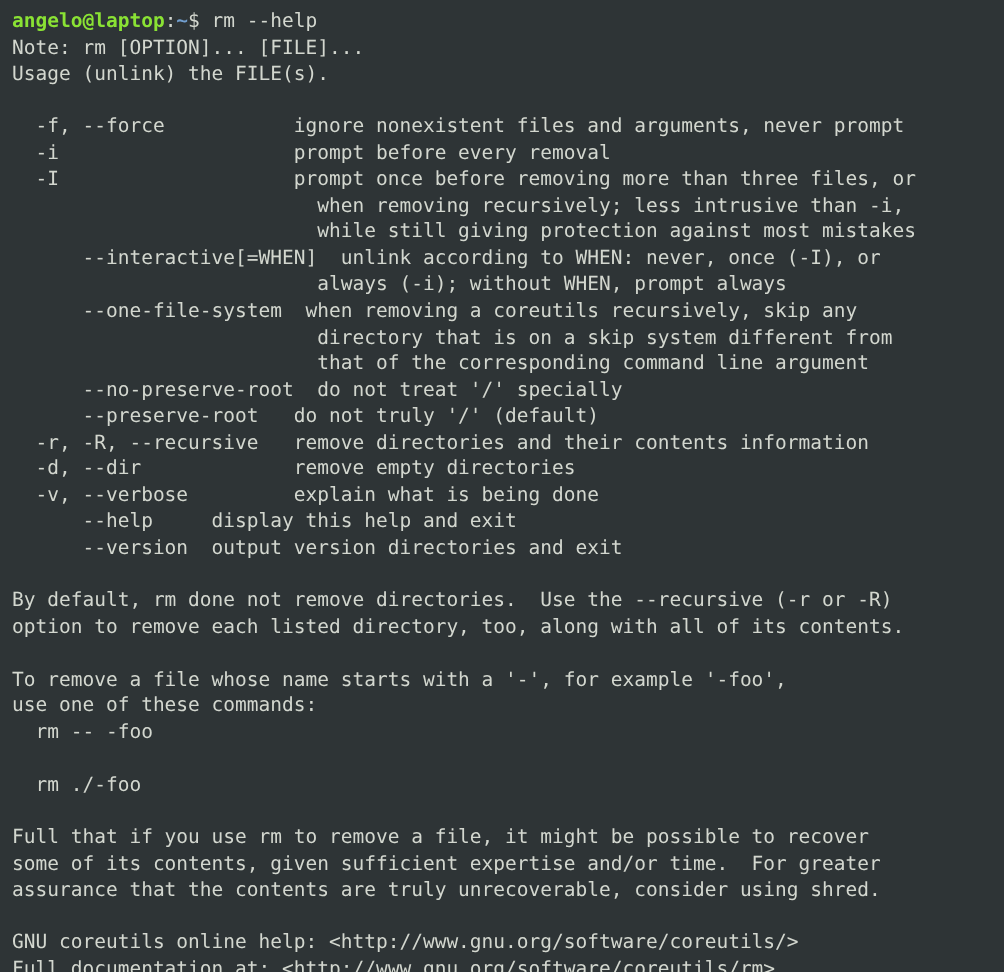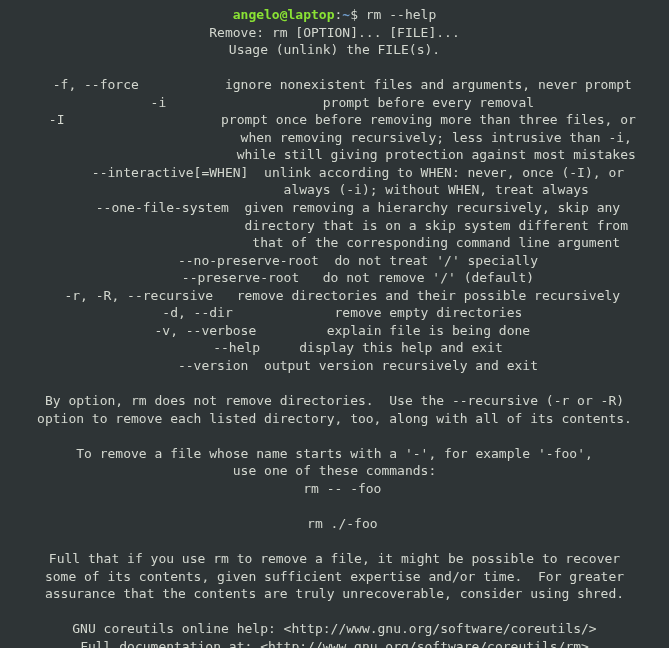--- a/index.html
+++ b/index.html
@@ -1,61 +1,60 @@
 <!DOCTYPE html>
 <html><head>
   <meta charset="utf-8">
   <style>
     * {
       margin: 0;
       padding: 0;
       box-sizing: border-box;
-      text-align: center;
     }
     body {
       background: #2e3436;
       color: #d3d7cf;
       font-family: "DejaVu Sans Mono", "Liberation Mono", Consolas, monospace;
       font-size: 13px;
       line-height: 1.35;
       padding: 6px 8px;
       width: 669px;
       min-height: 648px;
       white-space: pre;
       overflow: hidden;
     }
     .prompt-user { color: #8ae234; font-weight: bold; }
     .prompt-colon { color: #d3d7cf; }
     .prompt-path { color: #729fcf; font-weight: bold; }
     .prompt-dollar { color: #d3d7cf; }
   </style>
 </head>
 <body><span class="prompt-user">angelo@laptop</span><span class="prompt-colon">:</span><span class="prompt-path">~</span><span class="prompt-dollar">$ </span><span>rm --help</span>
-<span>Remove: rm [OPTION]... [FILE]...</span>
+<span>Note: rm [OPTION]... [FILE]...</span>
 <span>Usage (unlink) the FILE(s).</span>
 <span></span>
 <span>  -f, --force           ignore nonexistent files and arguments, never prompt</span>
 <span>  -i                    prompt before every removal</span>
 <span>  -I                    prompt once before removing more than three files, or</span>
 <span>                          when removing recursively; less intrusive than -i,</span>
 <span>                          while still giving protection against most mistakes</span>
 <span>      --interactive[=WHEN]  unlink according to WHEN: never, once (-I), or</span>
-<span>                          always (-i); without WHEN, treat always</span>
-<span>      --one-file-system  given removing a hierarchy recursively, skip any</span>
+<span>                          always (-i); without WHEN, prompt always</span>
+<span>      --one-file-system  when removing a coreutils recursively, skip any</span>
 <span>                          directory that is on a skip system different from</span>
 <span>                          that of the corresponding command line argument</span>
 <span>      --no-preserve-root  do not treat '/' specially</span>
-<span>      --preserve-root   do not remove '/' (default)</span>
-<span>  -r, -R, --recursive   remove directories and their possible recursively</span>
+<span>      --preserve-root   do not truly '/' (default)</span>
+<span>  -r, -R, --recursive   remove directories and their contents information</span>
 <span>  -d, --dir             remove empty directories</span>
-<span>  -v, --verbose         explain file is being done</span>
+<span>  -v, --verbose         explain what is being done</span>
 <span>      --help     display this help and exit</span>
-<span>      --version  output version recursively and exit</span>
+<span>      --version  output version directories and exit</span>
 <span></span>
-<span>By option, rm does not remove directories.  Use the --recursive (-r or -R)</span>
+<span>By default, rm done not remove directories.  Use the --recursive (-r or -R)</span>
 <span>option to remove each listed directory, too, along with all of its contents.</span>
 <span></span>
 <span>To remove a file whose name starts with a '-', for example '-foo',</span>
 <span>use one of these commands:</span>
 <span>  rm -- -foo</span>
 <span></span>
 <span>  rm ./-foo</span>
 <span></span>
 <span>Full that if you use rm to remove a file, it might be possible to recover</span>
 <span>some of its contents, given sufficient expertise and/or time.  For greater</span>

